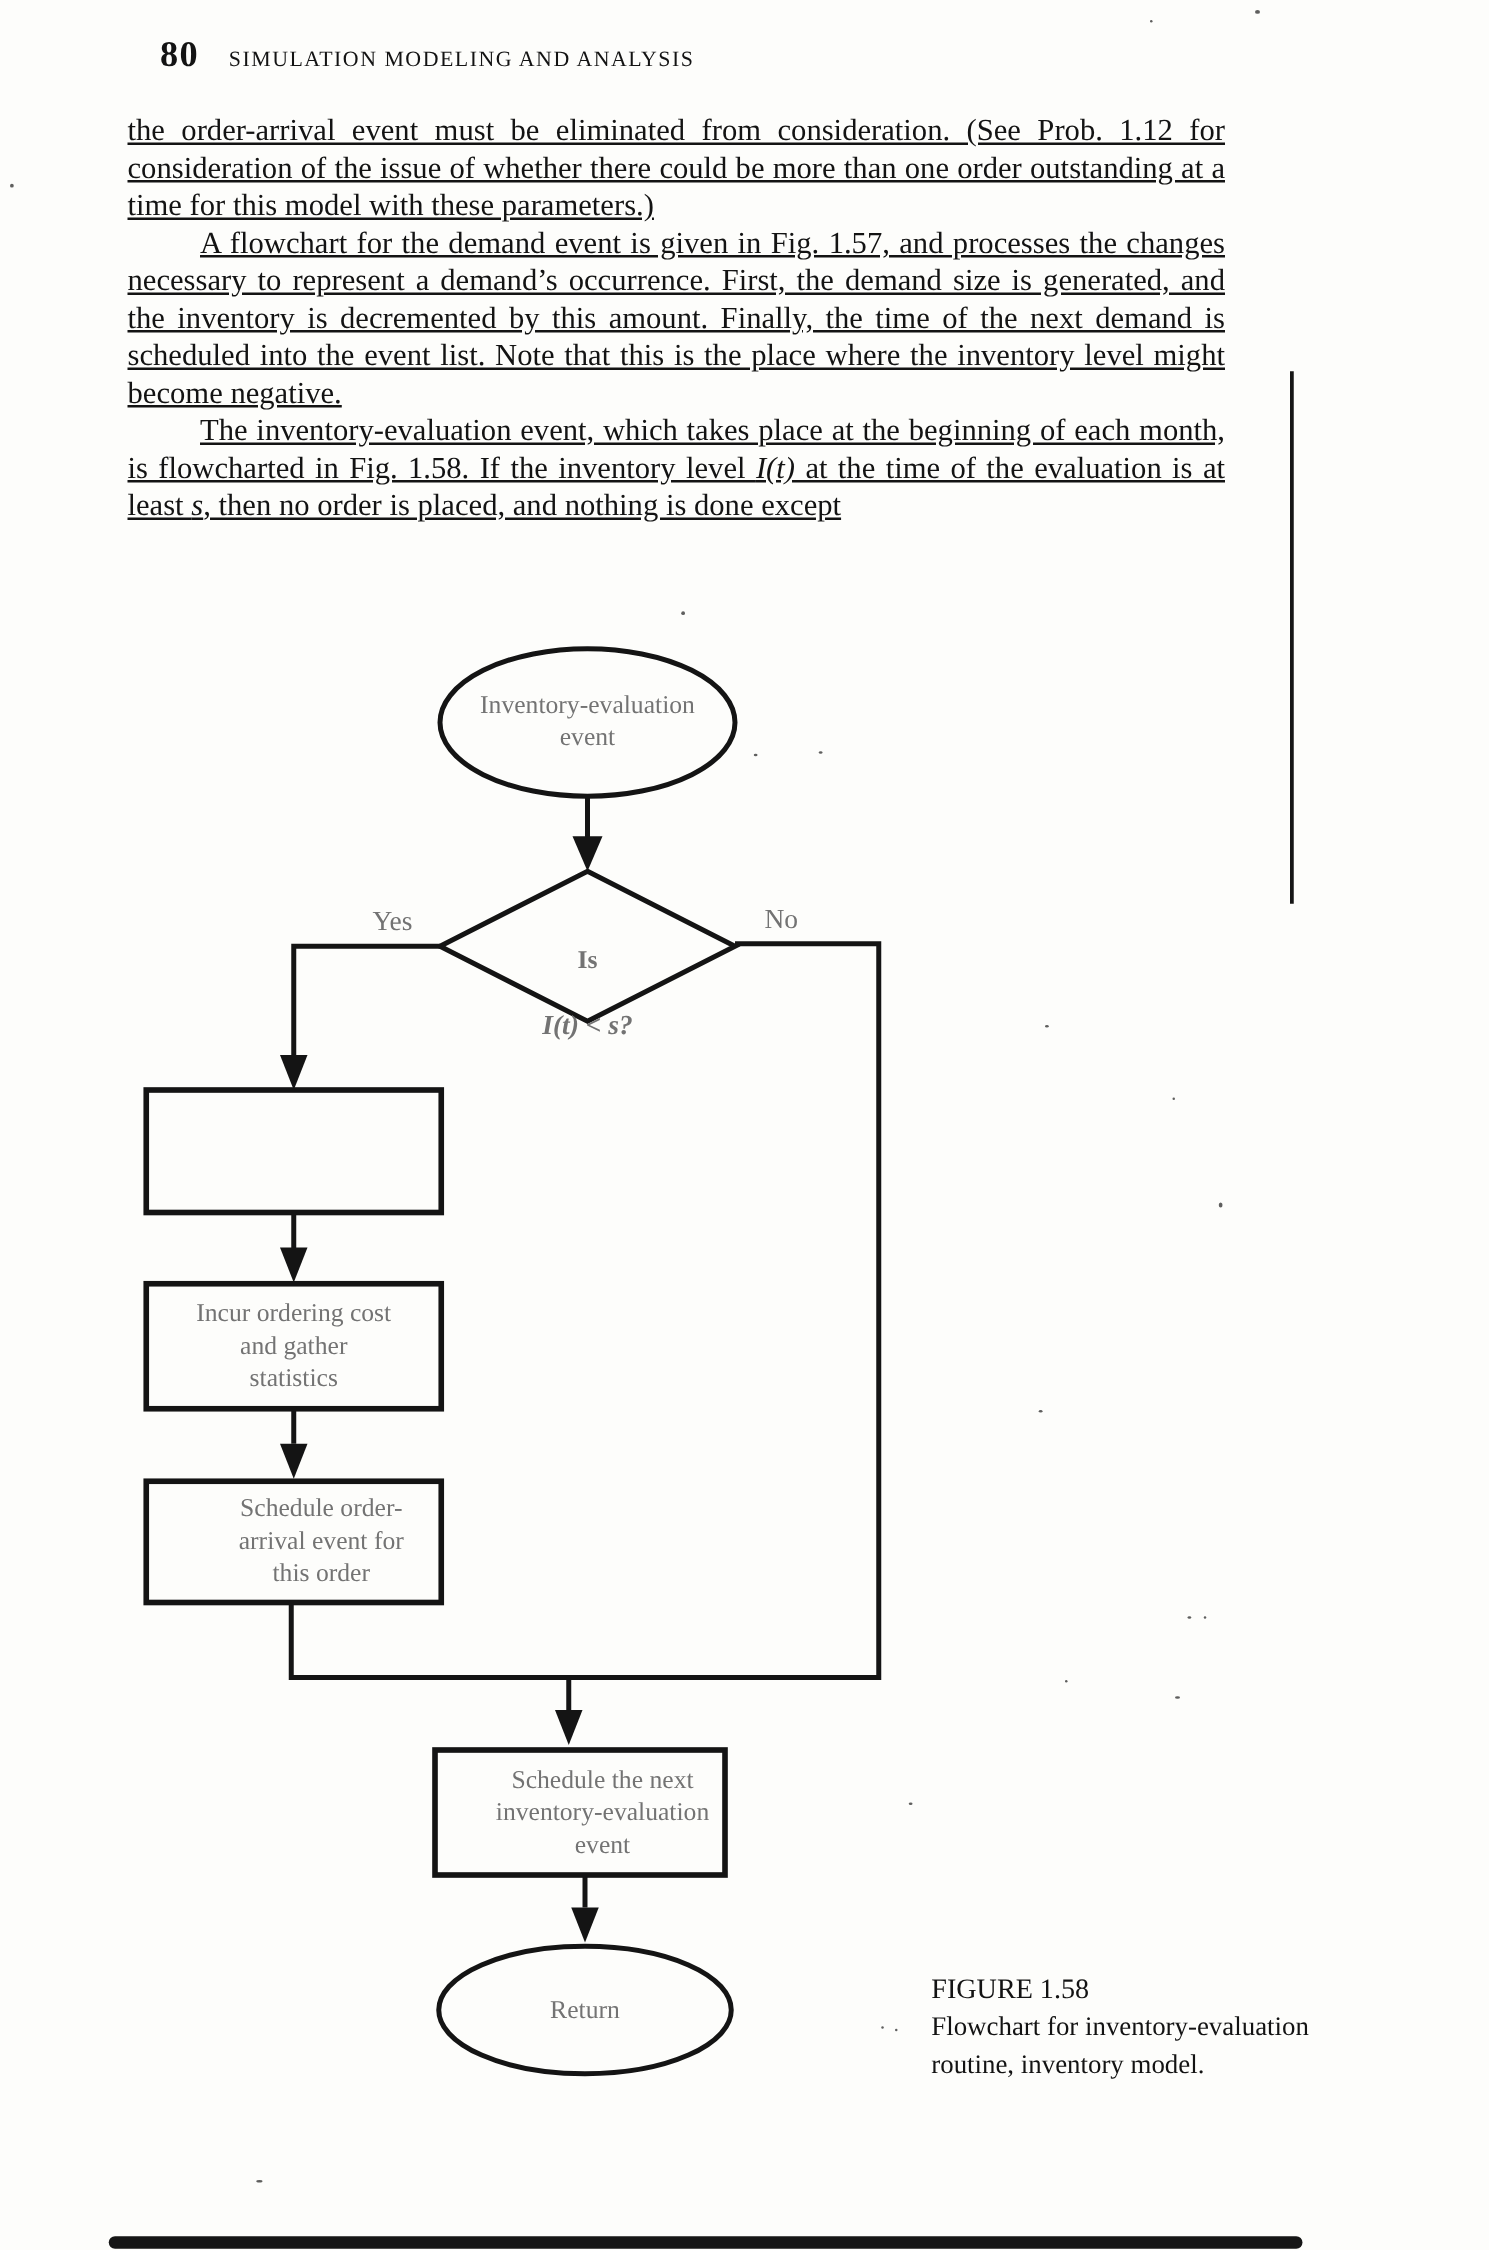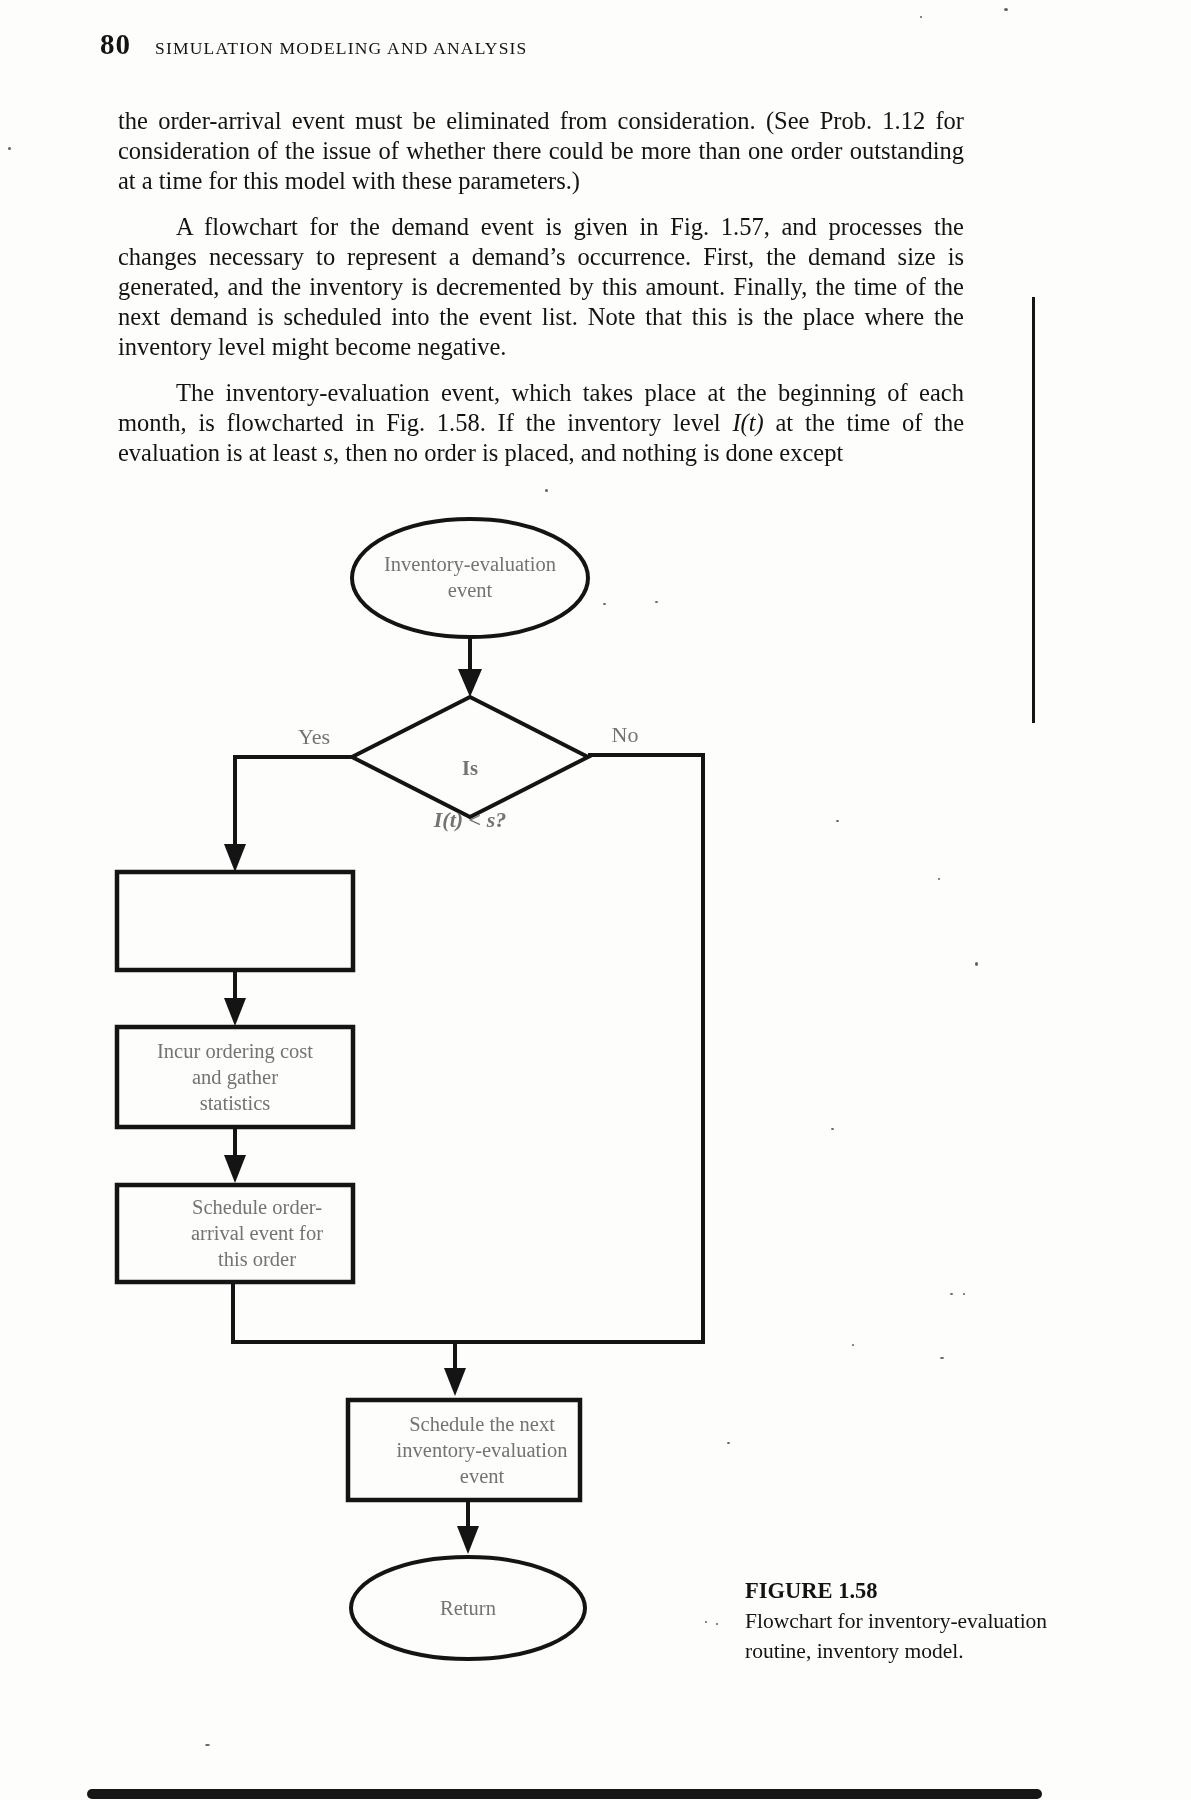--- a/index.html
+++ b/index.html
@@ -11,46 +11,46 @@
     font-family: "Liberation Serif", serif;
     overflow: hidden;
   }
   .it { font-style: italic; }
 
   
   #running-head {
     position: absolute; left: 100px; top: 28px;
     display: flex; align-items: baseline;
   }
-  .page-num { font-size: 29px; font-weight: bold; letter-spacing: 1px; }
+  .page-num { font-size: 29px; font-weight: bold; letter-spacing: 1px; margin-left: 28px; }
   .head-title { font-size: 17.5px; letter-spacing: 1.2px; margin-left: 24px; }
 
   
   #body-text {
     position: absolute; left: 102px; top: 90px; width: 878px;
     font-size: 24.5px; line-height: 30px;
     text-align: justify;
   }
-  #body-text p { margin: 16px; }
+  #body-text p { margin: 0; text-decoration: underline; }
   #body-text p.indent { text-indent: 58px; }
 
   
   #flowchart { position: absolute; inset: 0; }
   #flowchart svg { position: absolute; left: 0; top: 0; }
   .fc-label {
     position: absolute; text-align: center;
     font-size: 20.5px; line-height: 26px;
     white-space: pre-line; color: #737373;
   }
   .fc-branch { font-size: 22px; }
   .fc-decision-line2 { font-style: italic; font-size: 22px; }
 
   
   #caption { position: absolute; left: 745px; top: 1576px; font-size: 21.5px; line-height: 30px; }
-  .cap-label { font-weight: bold; font-size: 22.5px; }
+  .cap-label { font-weight: normal; font-size: 22.5px; }
 
   
   .artifact { position: absolute; background: #161616; }
   .speck { position: absolute; background: #2a2a2a; border-radius: 50%; opacity: .75; }
 </style>
 </head>
 <body>
 
 <div id="running-head">
   <span class="page-num">80</span>

